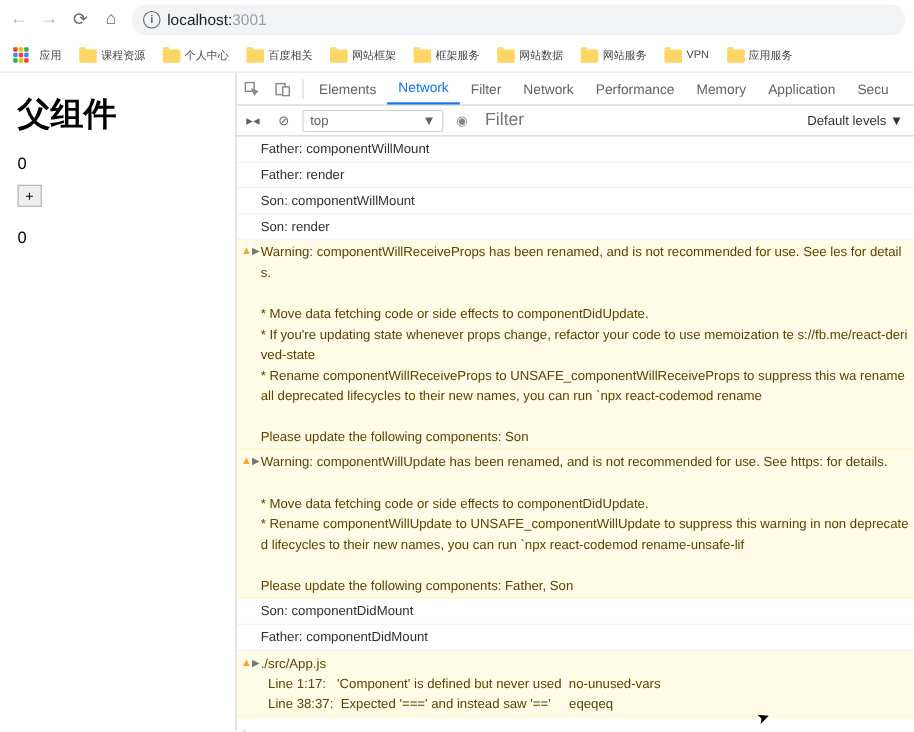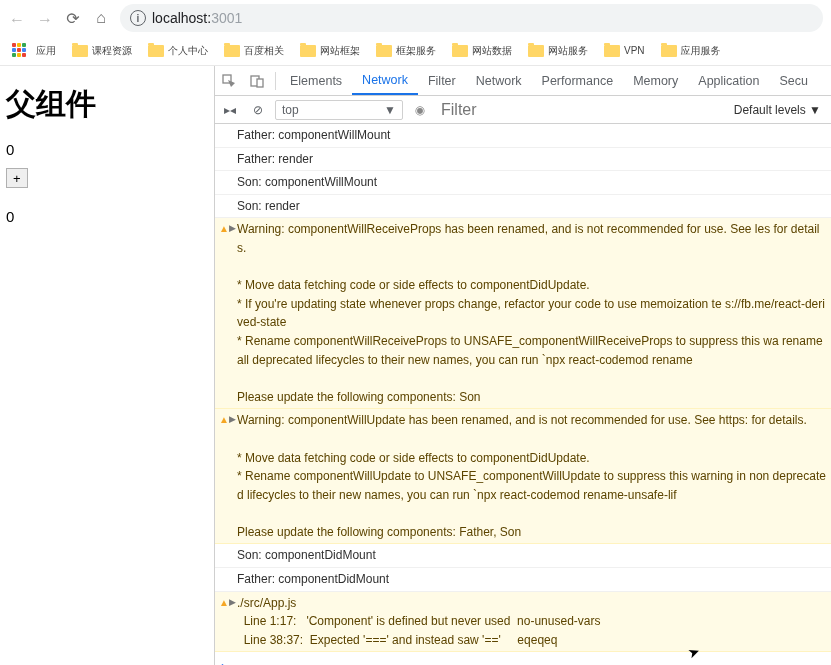--- a/index.html
+++ b/index.html
@@ -18,21 +18,21 @@
 .bm-bar { height:30px; display:flex; align-items:center; padding:0 6px; gap:4px; font-size:10px; color:#444; border-bottom:1px solid #e8e8e8; }
 .apps-ico { width:16px; height:16px; display:grid; grid-template-columns:repeat(3,4px); grid-template-rows:repeat(3,4px); gap:1px; margin-right:4px; }
 .apps-ico span { background:#ea4335; border-radius:1px; }
 .apps-ico span:nth-child(2){background:#fbbc04}.apps-ico span:nth-child(3){background:#34a853}.apps-ico span:nth-child(4){background:#4285f4}.apps-ico span:nth-child(6){background:#4285f4}.apps-ico span:nth-child(7){background:#34a853}.apps-ico span:nth-child(8){background:#fbbc04}.apps-ico span:nth-child(9){background:#ea4335}
 .bm { display:flex; align-items:center; gap:4px; padding:2px 6px; cursor:pointer; white-space:nowrap; }
 .fold { width:16px; height:12px; background:#ffd666; border-radius:1px; position:relative; }
 .fold::before{content:"";position:absolute;top:-2px;left:0;width:6px;height:2px;background:#ffd666;border-radius:1px 1px 0 0;}
 
 
 .main { display:flex; height:calc(100% - 66px); }
-.page { width:214px; padding:8px 6px; font-size:14px; }
+.page { width:214px; padding:8px 16px; font-size:14px; }
 .page h1 { font-size:30px; font-weight:800; margin:10px 0 16px; }
 .page .val { font-size:15px; margin-bottom:10px; }
 .page button { border:1px solid #b0b0b0; background:#efefef; font-size:13px; padding:0 6px; height:20px; cursor:pointer; margin-bottom:20px; }
 
 
 .dt { flex:1; border-left:1px solid #cfcfcf; display:flex; flex-direction:column; min-width:0; }
 .dt-tabs { height:30px; border-bottom:1px solid #d0d0d0; display:flex; align-items:center; font-size:12.5px; color:#5f6368; }
 .dt-tabs .ic { width:28px; height:100%; display:flex; align-items:center; justify-content:center; color:#888; cursor:pointer; }
 .dt-tabs .sep { width:1px; height:18px; background:#d8d8d8; margin:0 4px; }
 .dt-tab { padding:0 10px; height:100%; display:flex; align-items:center; cursor:pointer; }

